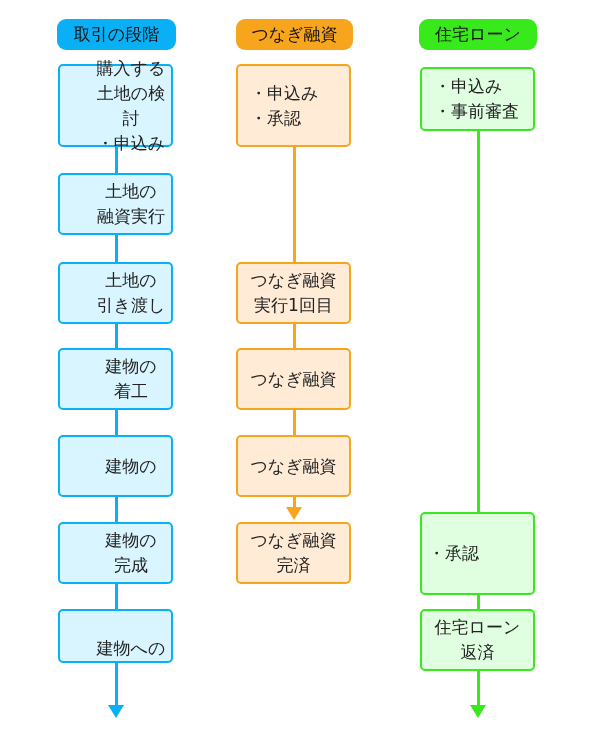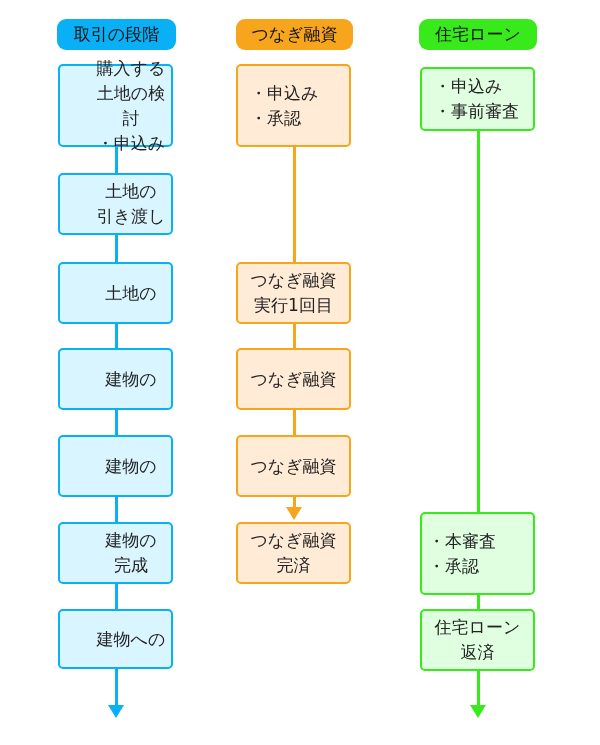--- a/index.html
+++ b/index.html
@@ -33,36 +33,38 @@
 
 <div class="hdr" style="left:57px; top:19px; width:119px; background:#09b0f5;">取引の段階</div>
 
 <div class="box center blue c1" style="top:64px; height:83px;">
   <div>購入する</div>
   <div>土地の検討</div>
   <div>・申込み</div>
 </div>
 <div class="box center blue c1" style="top:173px; height:62px;">
   <div>土地の</div>
-  <div>引き渡し</div>
+  <div>融資実行</div>
 </div>
 <div class="box center blue c1" style="top:262px; height:62px;">
   <div>土地の</div>
+  <div>引き渡し</div>
 </div>
 <div class="box center blue c1" style="top:348px; height:62px;">
   <div>建物の</div>
+  <div>着工</div>
 </div>
 <div class="box center blue c1" style="top:435px; height:62px;">
   <div>建物の</div>
 </div>
 <div class="box center blue c1" style="top:522px; height:62px;">
   <div>建物の</div>
   <div>完成</div>
 </div>
-<div class="box center blue c1" style="top:609px; height:60px;">
+<div class="box center blue c1" style="top:609px; height:54px;justify-content:flex-end;">
   <div>建物への</div>
 </div>
 
 <div class="line ln-orange" style="left:293px; top:146px; height:363px;"></div>
 <div class="tri" style="left:286px; top:507px; border-top-color:#f7a51c;"></div>
 
 <div class="hdr" style="left:236px; top:19px; width:117px; background:#f7a51c;">つなぎ融資</div>
 
 <div class="box list orange c2" style="top:64px; height:83px;">
   <div>・申込み</div>
@@ -86,19 +88,18 @@
 <div class="line ln-green" style="left:477px; top:130px; height:576px;"></div>
 <div class="tri" style="left:470px; top:705px; border-top-color:#38ea1c;"></div>
 
 <div class="hdr" style="left:419px; top:19px; width:118px; background:#38ea1c;">住宅ローン</div>
 
 <div class="box list green c3" style="top:67px; height:64px;">
   <div>・申込み</div>
   <div>・事前審査</div>
 </div>
 <div class="box list green c3" style="top:512px; height:83px; padding-left:6px;">
-  <div>・本審査</div>
   <div>・承認</div>
 </div>
 <div class="box center green c3" style="top:609px; height:62px;">
   <div>住宅ローン</div>
   <div>返済</div>
 </div>
 
 </body></html>

